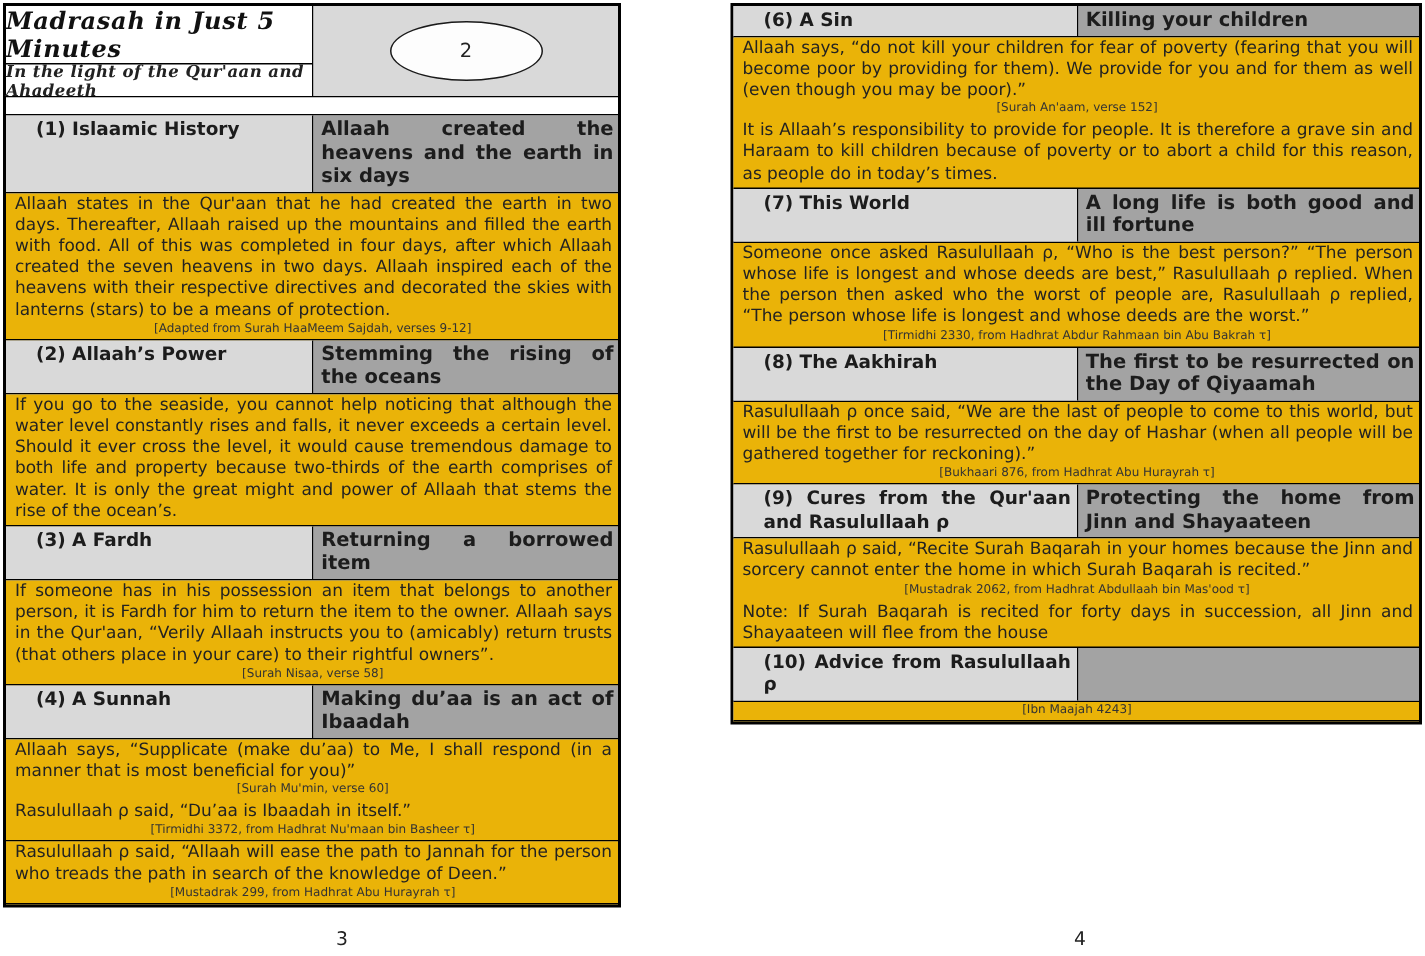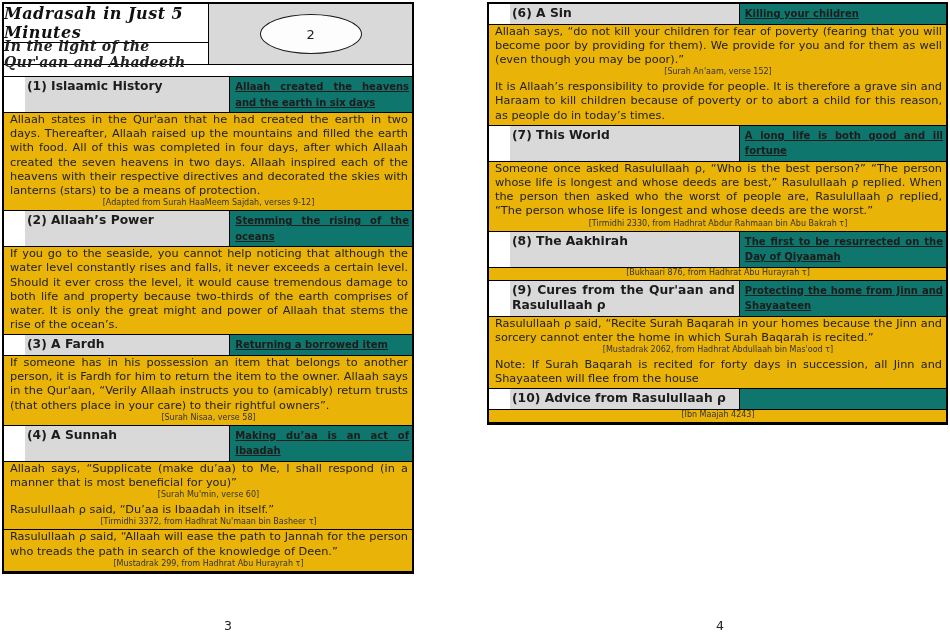--- a/index.html
+++ b/index.html
@@ -22,41 +22,41 @@
   .masthead { display:flex; height:61px; }
   .mast-left { width:50.3%; border-right:1px solid #000; display:flex; flex-direction:column; background:#fff; }
   .mast-title-row { flex:1; border-bottom:1px solid #000; display:flex; align-items:center; justify-content:center; }
   .mast-title {
     font-family:"DejaVu Serif","Liberation Serif",serif; font-style:italic;
     font-size:16px; font-weight:bold; letter-spacing:0.5px; color:#111;
   }
   .mast-sub-row { height:22px; display:flex; align-items:center; justify-content:center; }
   .mast-subtitle {
     font-family:"DejaVu Serif","Liberation Serif",serif; font-style:italic;
-    font-size:14px; font-weight:bold; color:#222; letter-spacing:0.3px;
+    font-size:11px; font-weight:bold; color:#222; letter-spacing:0.3px;
   }
   .mast-right { flex:1; background:#d9d9d9; display:flex; align-items:center; justify-content:center; }
   .issue-oval {
     width:102px; height:40px; background:#fdfdfd; border:1.5px solid #1a1a1a;
     border-radius:50%; display:flex; align-items:center; justify-content:center;
     font-size:13px; color:#222;
   }
 
   .spacer-row { height:12px; background:#fff; }
 
   
   .sec-row { display:flex; align-items:stretch; }
   .sec-label {
     width:50.3%; background:#d9d9d9; border-right:1px solid #000;
     font-weight:bold; font-size:12.3px; line-height:15.5px;
-    padding:2px 4px 2px 2px; text-align:justify;margin-left:21px;
+    padding:2px 4px 2px 20px; text-align:justify;
   }
   .sec-heading {
-    flex:1; background:#0f766e; font-weight:bold; font-size:10px;
-    line-height:15.5px; padding:2px 3px 2px 5px; text-align:justify;text-decoration:underline;
+    flex:1; background:#a3a3a3; font-weight:bold; font-size:13px;
+    line-height:15.5px; padding:2px 3px 2px 5px; text-align:justify;
   }
 
   
   .body-row { padding:0 4px 2px 6px; background:#eab308; }
   .para { font-size:11.3px; line-height:14.2px; text-align:justify; color:#222; }
   .para + .para, .cite + .para { margin-top:3px; }
   .cite {
     font-size:8px; line-height:10px; text-align:center; color:#333; padding-right:1px;
   }
 
@@ -155,20 +155,21 @@
     <div class="row body-row">
       <p class="para">Someone once asked Rasulullaah ρ, “Who is the best person?” “The person whose life is longest and whose deeds are best,” Rasulullaah ρ replied. When the person then asked who the worst of people are, Rasulullaah ρ replied, “The person whose life is longest and whose deeds are the worst.”</p>
       <div class="cite">[Tirmidhi 2330, from Hadhrat Abdur Rahmaan bin Abu Bakrah τ]</div>
     </div>
 
     <div class="row sec-row">
       <div class="sec-label">(8) The Aakhirah</div>
       <div class="sec-heading">The first to be resurrected on the Day of Qiyaamah</div>
     </div>
     <div class="row body-row">
+      <p class="para">Rasulullaah ρ once said, “We are the last of people to come to this world, but will be the first to be resurrected on the day of Hashar (when all people will be gathered together for reckoning).”</p>
       <div class="cite">[Bukhaari 876, from Hadhrat Abu Hurayrah τ]</div>
     </div>
 
     <div class="row sec-row">
       <div class="sec-label">(9) Cures from the Qur'aan and Rasulullaah ρ</div>
       <div class="sec-heading">Protecting the home from Jinn and Shayaateen</div>
     </div>
     <div class="row body-row">
       <p class="para">Rasulullaah ρ said, “Recite Surah Baqarah in your homes because the Jinn and sorcery cannot enter the home in which Surah Baqarah is recited.”</p>
       <div class="cite">[Mustadrak 2062, from Hadhrat Abdullaah bin Mas'ood τ]</div>

